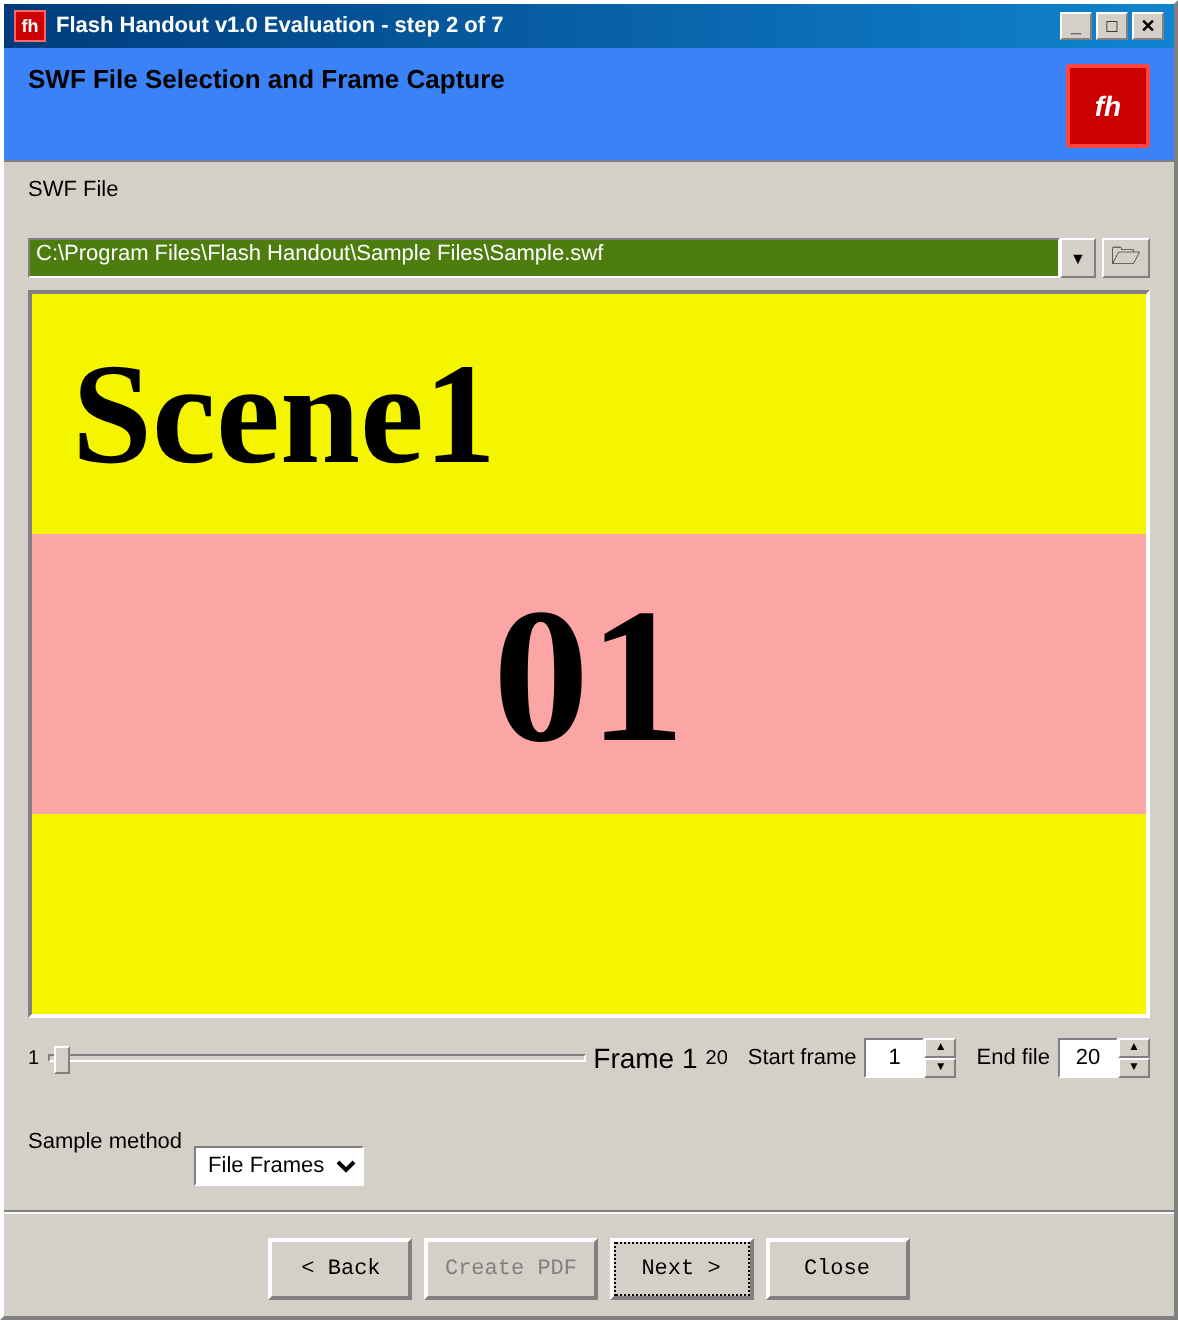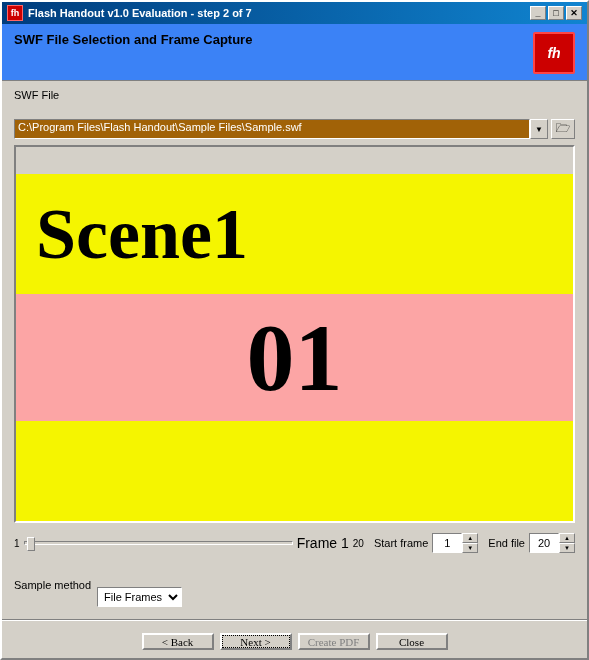--- a/index.html
+++ b/index.html
@@ -146,21 +146,21 @@
     }
 
     .file-input-wrapper {
       flex: 1;
       display: flex;
     }
 
     .file-input {
       flex: 1;
       height: 20px;
-      background: #a16207;
+      background: #4d7c0f;
       color: #fff;
       border: 1px solid;
       border-top-color: #808080;
       border-left-color: #808080;
       border-bottom-color: #fff;
       border-right-color: #fff;
       font-size: 11px;
       padding: 1px 3px;
       font-family: 'MS Sans Serif', Arial, sans-serif;
       overflow: hidden;
@@ -212,21 +212,20 @@
       flex-direction: column;
     }
 
     .preview-top {
       background: #f5f500;
       height: 120px;
       display: flex;
       align-items: center;
       padding-left: 20px;
       flex-shrink: 0;
-      margin-top: 27px;
     }
 
     .preview-top-text {
       font-size: 72px;
       font-weight: bold;
       color: #000;
       font-family: 'Times New Roman', Times, serif;
     }
 
     .preview-middle {
@@ -409,30 +408,30 @@
     .button-row {
       display: flex;
       align-items: center;
       justify-content: center;
       gap: 6px;
       padding: 8px 12px;
       flex-shrink: 0;
     }
 
     .btn {
-      height: 17px;
+      height: 31px;
       min-width: 72px;
       background: #d4d0c8;
       border: 2px solid;
       border-top-color: #ffffff;
       border-left-color: #ffffff;
       border-right-color: #808080;
       border-bottom-color: #808080;
       font-size: 11px;
-      font-family: Liberation Serif, serif;
+      font-family: Liberation Mono, monospace;
       cursor: pointer;
       display: flex;
       align-items: center;
       justify-content: center;
       color: #000;
       padding: 0 8px;
     }
 
     .btn:disabled, .btn.disabled {
       color: #808080;
@@ -540,18 +539,18 @@
         </select>
       </div>
     </div>
 
   </div>
 
   <hr class="separator">
 
   <div class="button-row">
     <button class="btn">&lt; Back</button>
+    <button class="btn disabled" disabled="">Create PDF</button>
     <button class="btn btn-focused">Next &gt;</button>
-    <button class="btn disabled" disabled="">Create PDF</button>
     <button class="btn">Close</button>
   </div>
 
 </div>
 
 </body></html>

